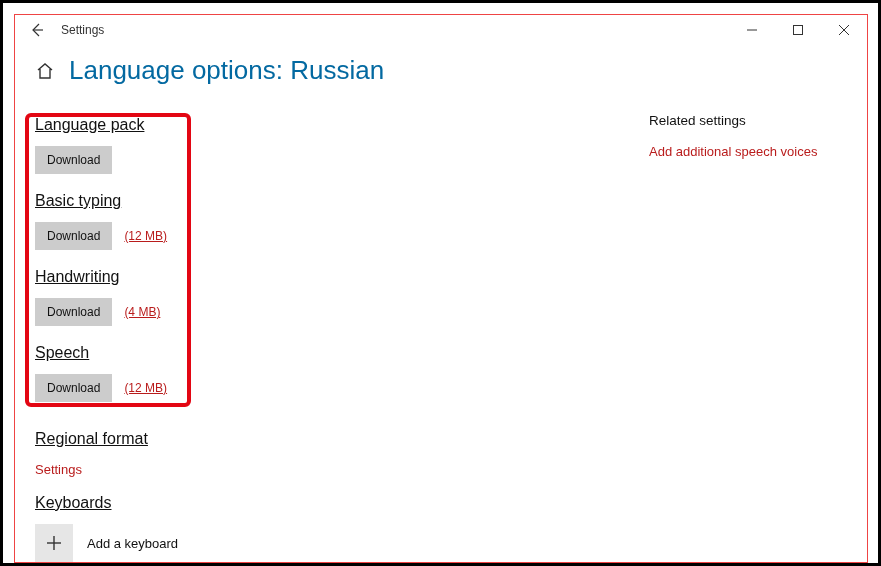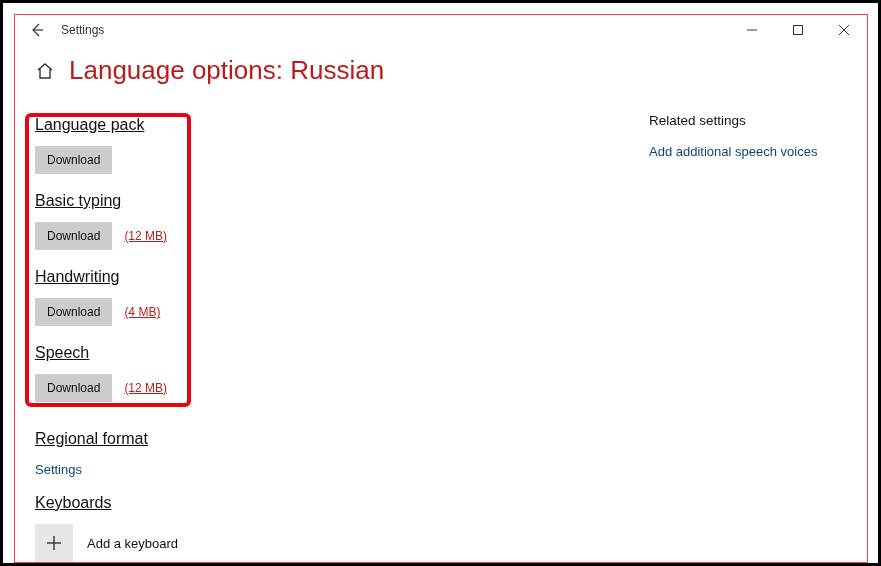--- a/index.html
+++ b/index.html
@@ -11,32 +11,32 @@
   .back-btn { width: 44px; height: 30px; display: flex; align-items: center; justify-content: center; cursor: pointer; }
   .back-btn svg { width: 16px; height: 16px; }
   .app-title { font-size: 12px; color: #333; margin-left: 2px; }
   .win-controls { position: absolute; right: 0; top: 0; display: flex; }
   .win-btn { width: 46px; height: 30px; display: flex; align-items: center; justify-content: center; cursor: pointer; }
   .win-btn svg { width: 10px; height: 10px; }
 
   .content { padding: 6px 20px 0 20px; position: relative; }
   .page-header { display: flex; align-items: center; gap: 14px; margin-bottom: 30px; margin-top: 4px; }
   .home-icon { width: 20px; height: 20px; cursor: pointer; }
-  .page-title { font-size: 26px; font-weight: 400; color: #b91c1c; }
+  .page-title { font-size: 26px; font-weight: 400; color: #0369a1; }
   .left-col { flex: 0 0 560px; }
   .right-col { position: absolute; right: 28px; top: 68px; width: 190px; }
 
   .section-heading { font-size: 16px; font-weight: 400; color: #111; margin-top: 18px; margin-bottom: 12px; text-decoration: underline; }
   .section-heading.first { margin-top: 0; }
 
   .dl-row { display: flex; align-items: center; gap: 12px; }
   .dl-btn { background: #ccc; border: none; font-size: 12px; color: #111; padding: 7px 12px; cursor: pointer; min-width: 62px; text-align: center; }
   .dl-size { font-size: 12px; color: #b91c1c; text-decoration: underline; }
 
-  .link { color: #0c4a6e; font-size: 13px; cursor: pointer; display: inline-block; }
+  .link { color: #b91c1c; font-size: 13px; cursor: pointer; display: inline-block; }
   .related-heading { font-size: 13.5px; font-weight: 400; color: #111; margin-bottom: 14px; }
 
   .highlight-box { position: absolute; left: 10px; top: 98px; width: 166px; height: 294px; border: 4px solid #e30613; border-radius: 6px; pointer-events: none; }
 
   .kb-row { display: flex; align-items: center; gap: 14px; margin-top: 10px; }
   .kb-add { width: 38px; height: 38px; background: #e6e6e6; display: flex; align-items: center; justify-content: center; cursor: pointer; }
   .kb-add svg { width: 18px; height: 18px; }
   .kb-label { font-size: 13px; color: #111; }
 
   .regional { margin-top: 28px; }

